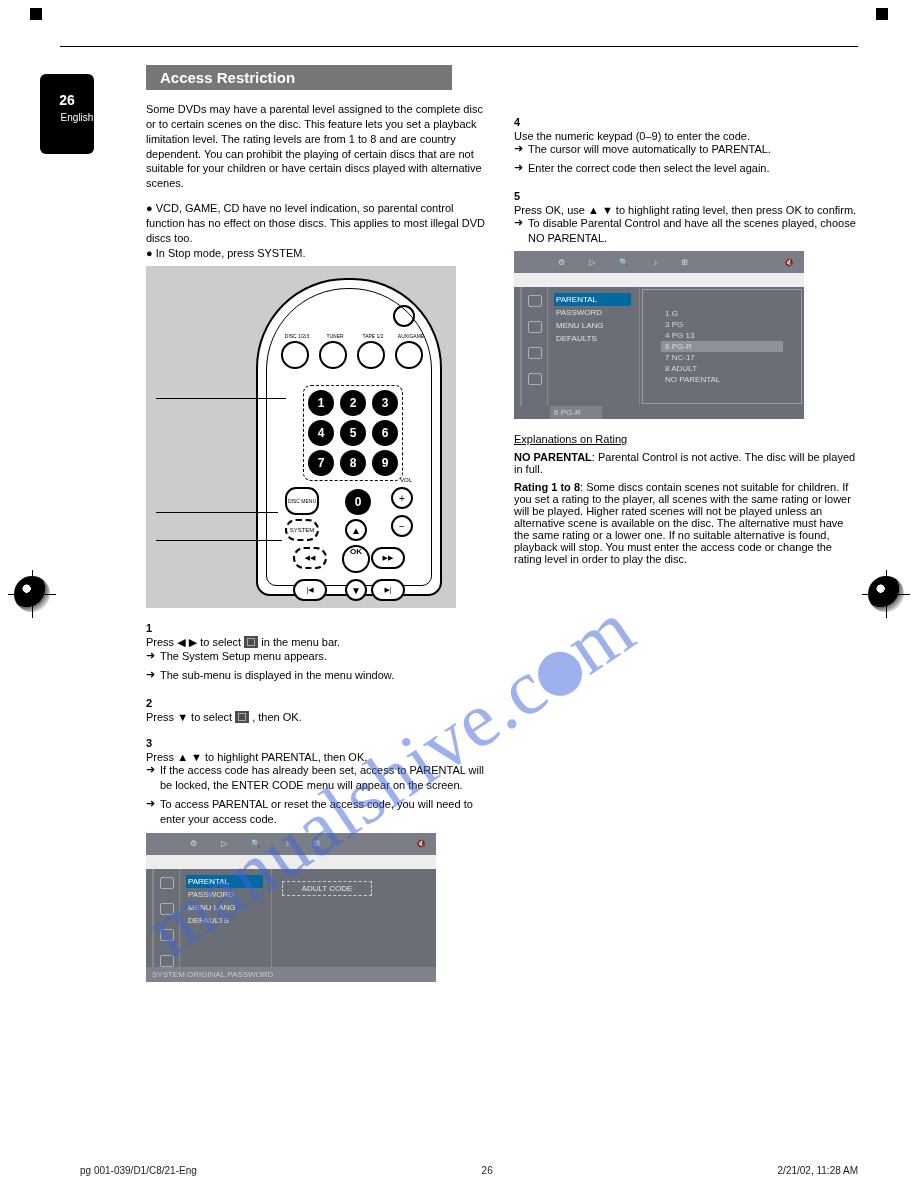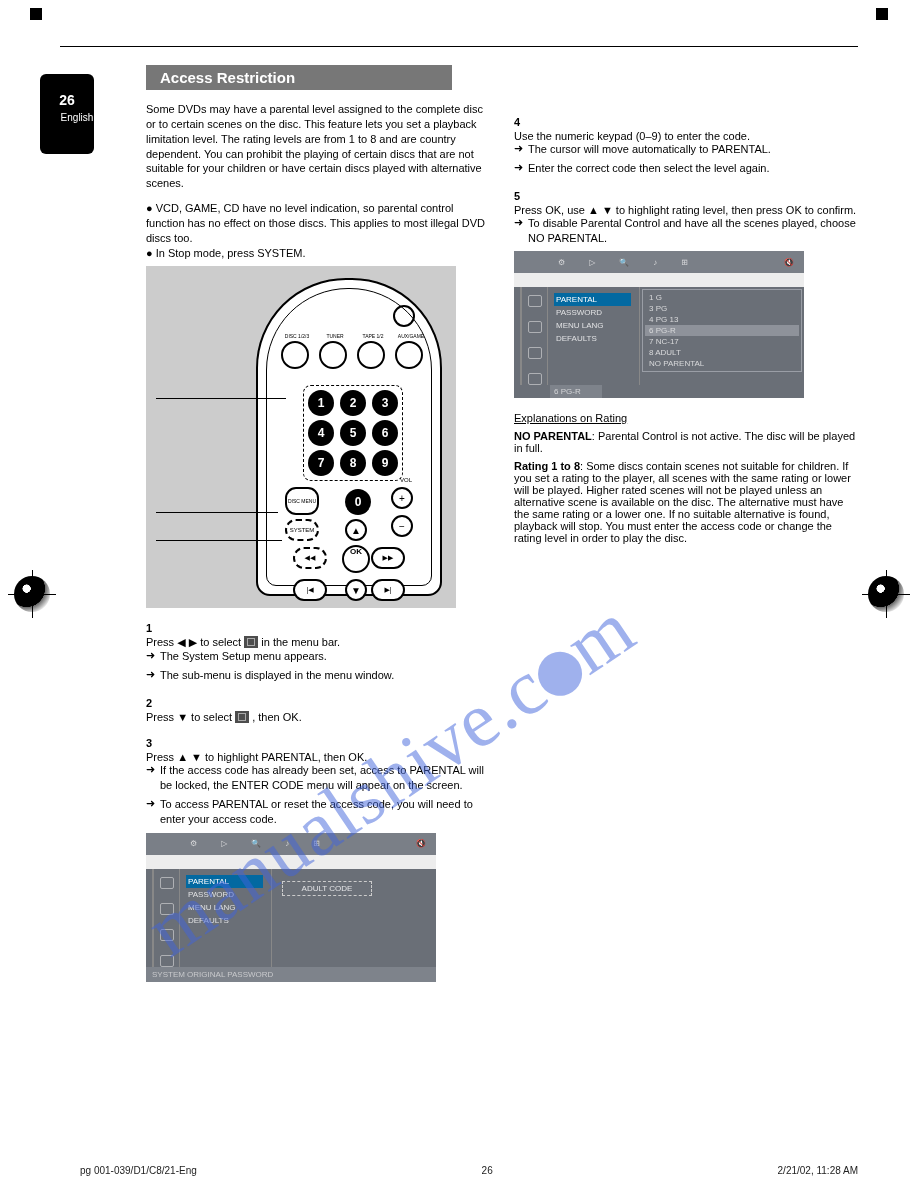--- a/index.html
+++ b/index.html
@@ -243,21 +243,21 @@
             <div class="ic"></div>
           </div>
           <div class="osd-main">
             <div class="osd-menu">
               <div class="sel">PARENTAL</div>
               <div>PASSWORD</div>
               <div>MENU LANG</div>
               <div>DEFAULTS</div>
             </div>
             <div class="osd-right" style="padding:2px 2px;">
-              <div style="border:1px solid #9a9ea6; padding:2px;">
+              <div style="border:1px solid #9a9ea6; padding:18px;">
                 <div class="opt">1 G</div>
                 <div class="opt">3 PG</div>
                 <div class="opt">4 PG 13</div>
                 <div class="opt sel">6 PG-R</div>
                 <div class="opt">7 NC-17</div>
                 <div class="opt">8 ADULT</div>
                 <div class="opt">NO PARENTAL</div>
               </div>
             </div>
           </div>

